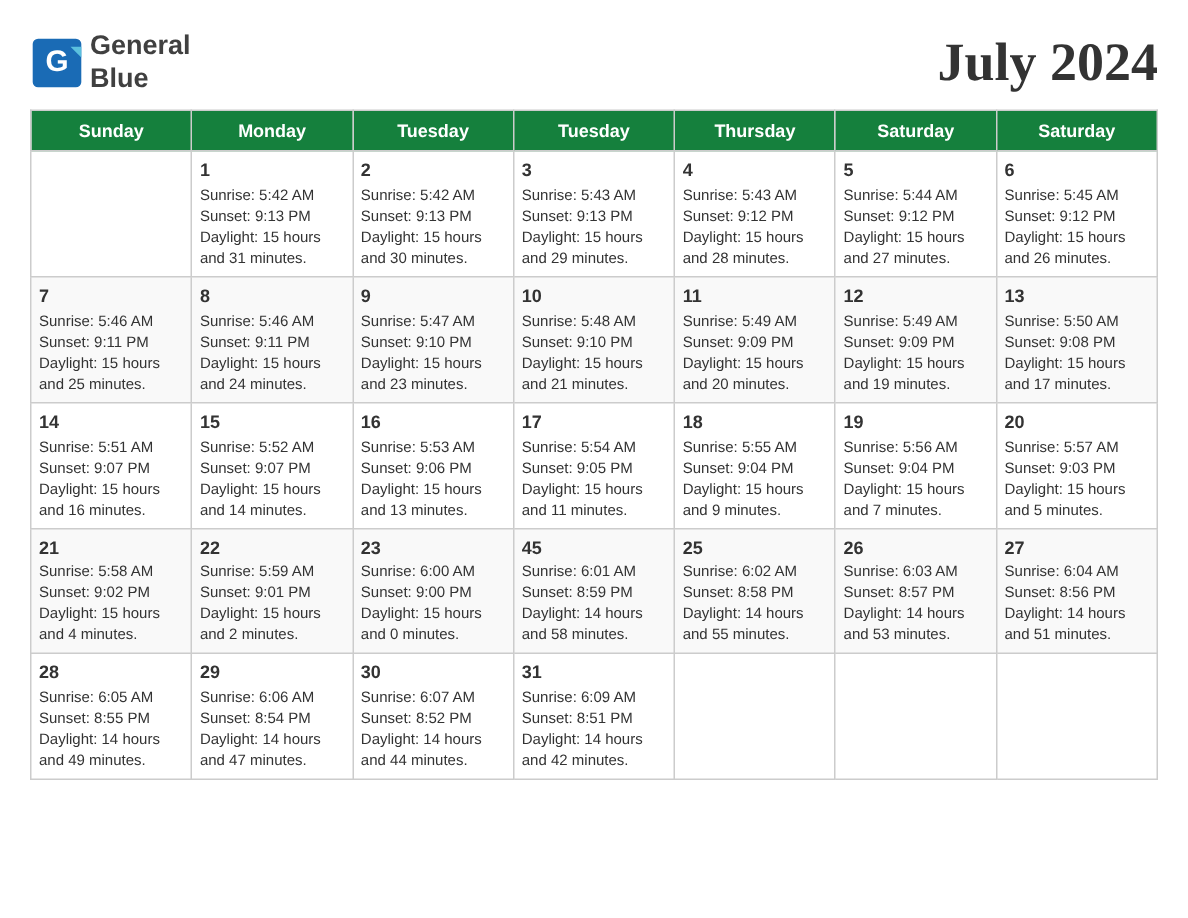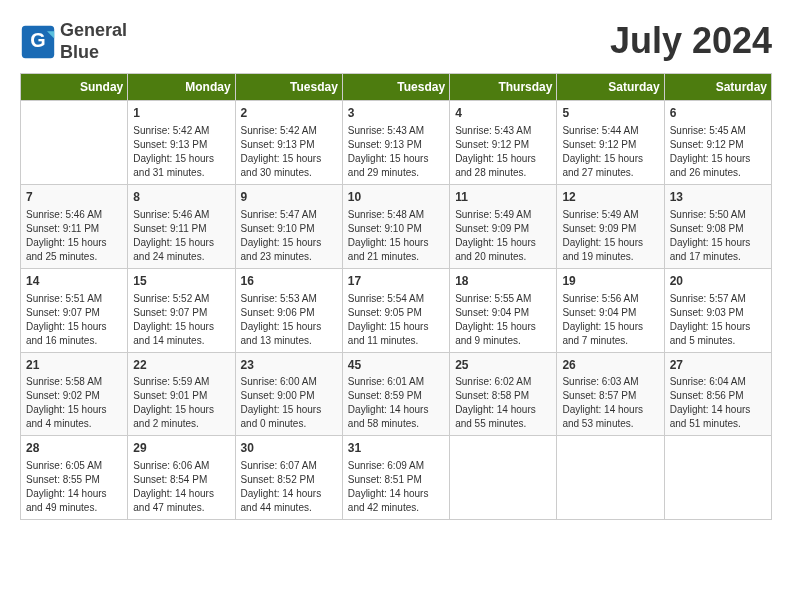--- a/index.html
+++ b/index.html
@@ -27,40 +27,41 @@
       line-height: 1.2;
     }
     .logo-text .blue { color: #404040; }
     .logo-icon {
       width: 36px;
       height: 36px;
       margin-right: 4px;
     }
     .title-block {
       text-align: center;
+      font-family: Liberation Serif, serif;
     }
     .month-title {
       font-size: 36px;
       font-weight: bold;
       color: #333;
     }
     .location {
       font-size: 14px;
       color: #555;
     }
     table {
       width: 100%;
       border-collapse: collapse;
       font-size: 11px;
     }
     thead tr th {
-      background-color: #4d7c0f;
+      background-color: #15803d;
       color: #fff;
       padding: 6px 4px;
-      text-align: right;
+      text-align: center;
       font-size: 12px;
       border: 1px solid #ccc;
     }
     tbody tr td {
       vertical-align: top;
       padding: 4px 5px;
       border: 1px solid #ccc;
       min-height: 80px;
       height: 80px;
       color: #333;

